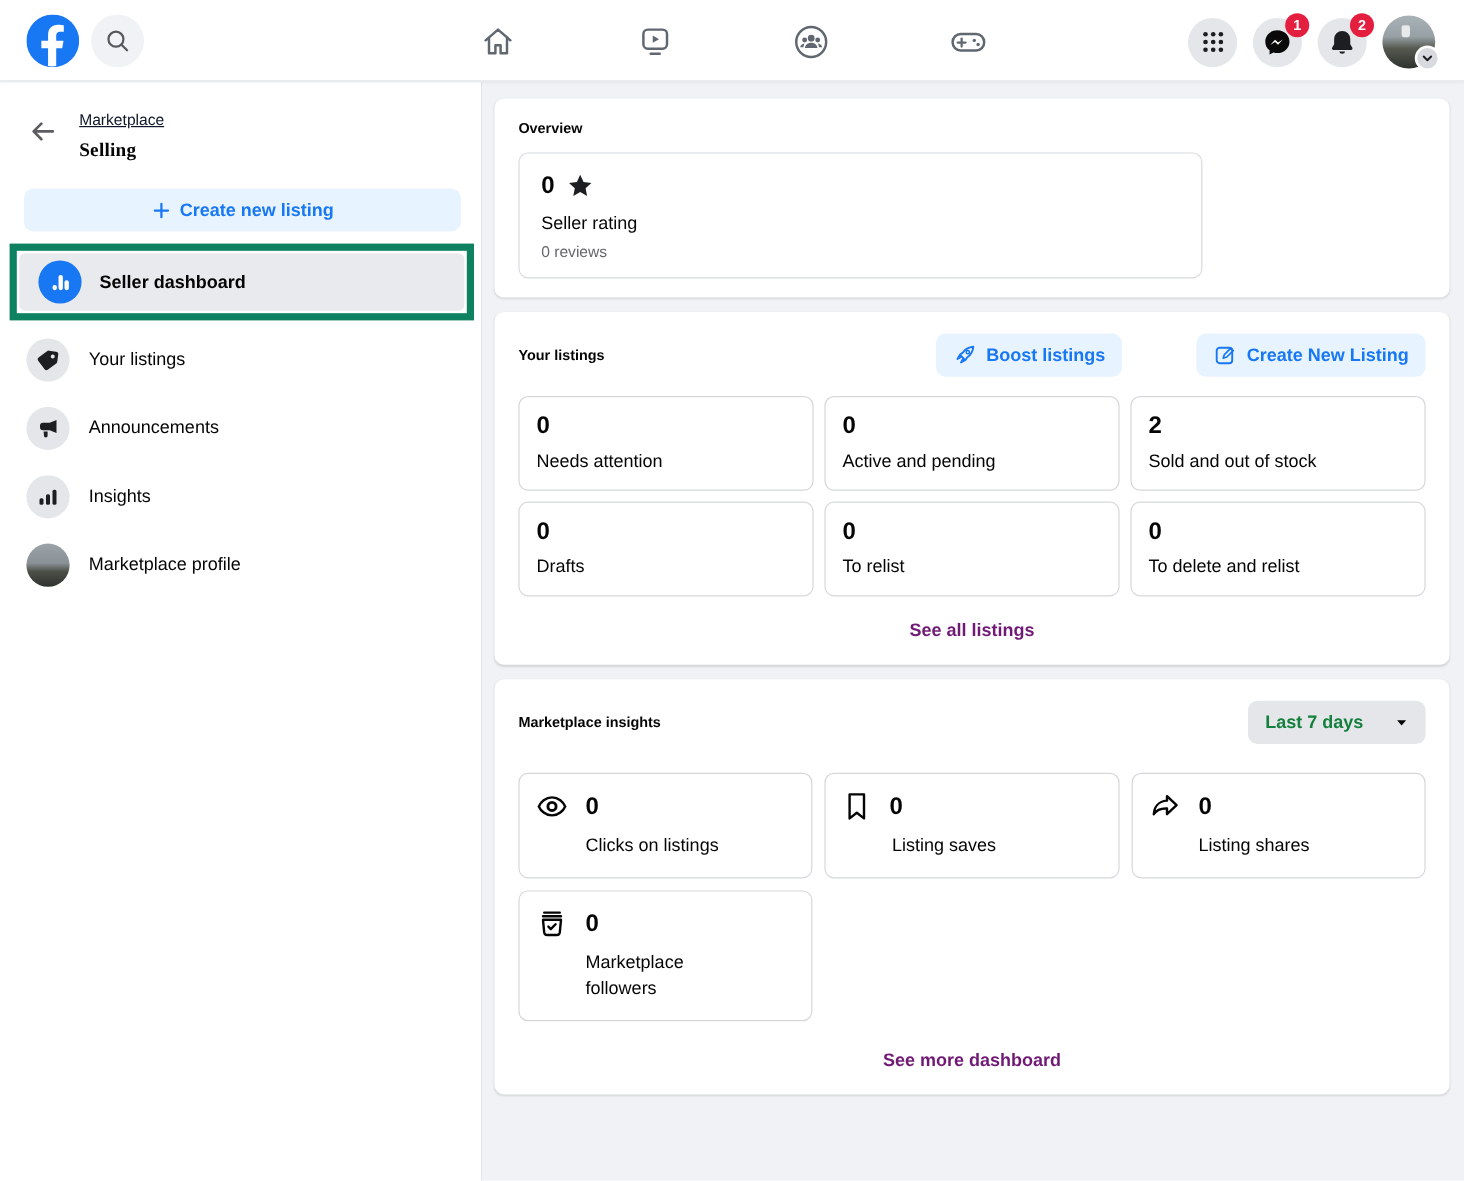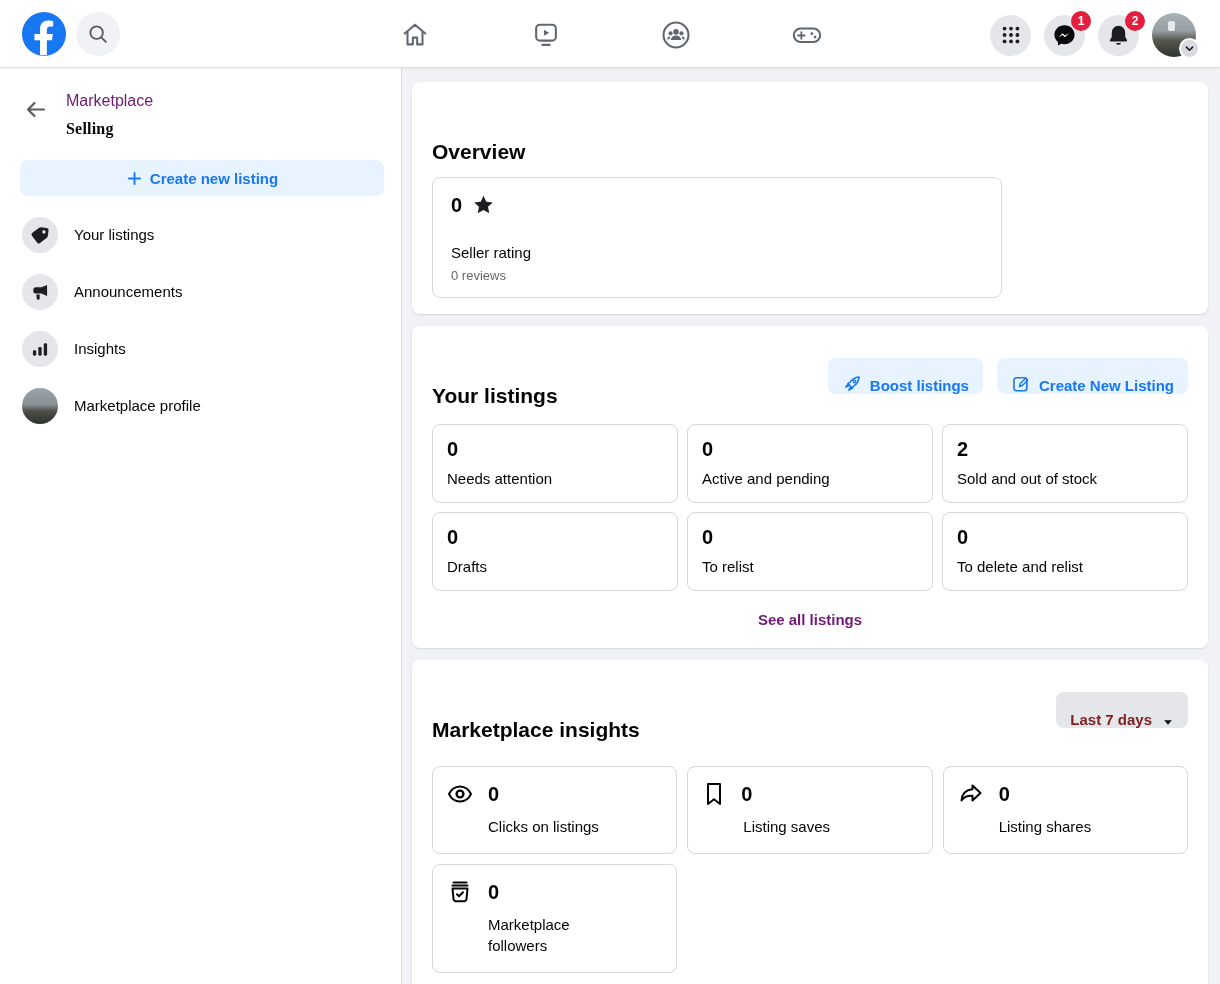--- a/index.html
+++ b/index.html
@@ -30,54 +30,54 @@
     display:flex; align-items:center; justify-content:center; }
 
   
   .shell { display:flex; height:916px; }
   .sidebar { width:402px; background:#fff; border-right:1px solid #dadde1; flex:none; }
   .main { flex:1; background:#f0f2f5; padding:14px 12px 0 10px; overflow:hidden; }
 
   
   .side-head { display:flex; padding:24px 16px 0 24px; gap:18px; }
   .back-btn { margin-top:6px; cursor:pointer; width:24px; height:24px; flex:none; }
-  .crumb { font-size:16px; color:#701a75; }
+  .crumb { font-size:13px; color:#0f172a;text-decoration:underline; }
   .side-title { font-size:16px; font-weight:700; margin-top:10px; letter-spacing:.2px;font-family:Liberation Serif, serif; }
   .create-listing-btn { margin:22px 18px 10px 20px; height:36px; background:#e7f3ff; border:none;
     border-radius:8px; color:#1877f2; font-weight:700; font-size:15px; width:364px;
     display:flex; align-items:center; justify-content:center; gap:7px; cursor:pointer;
     font-family:"Liberation Sans", sans-serif; }
   .annotation-box { margin:2px 6px 0 8px; border:6px solid #0e8160; background:#fff; padding:2px; }
   .menu-item { display:flex; align-items:center; gap:16px; padding:0 12px 0 22px; height:57px; cursor:pointer; }
   .menu-item.selected { height:48px; background:#e9eaee; border-radius:5px; padding-left:16px; gap:15px; }
   .menu-icon { width:36px; height:36px; border-radius:50%; background:#e4e6ea; flex:none;
     display:flex; align-items:center; justify-content:center; }
   .menu-icon.blue { background:#1877f2; }
   .menu-icon.photo { background:linear-gradient(180deg,#9aa3a8 0%,#8a9297 45%,#4c4f47 65%,#2e322e 100%); }
   .menu-label { font-size:15px; font-weight:500; }
   .menu-item.selected .menu-label { font-weight:600; }
 
   
   .card { background:#fff; border-radius:8px; box-shadow:0 1px 2px rgba(0,0,0,.12); margin-bottom:12px; }
   .card-pad { padding:18px 20px 16px 20px; }
-  .card-title { font-size:21px; font-weight:700;margin-top:40px; }
+  .card-title { font-size:12px; font-weight:700; }
   .card-header { display:flex; align-items:center; }
   .card-header .spacer { flex:1; }
 
   .rating-card { width:570px; margin-top:13px; border:1px solid #d8dadf; border-radius:8px;
     padding:16px 16px 14px 18px; }
   .rating-line { display:flex; align-items:center; gap:10px; }
   .rating-value { font-size:20px; font-weight:700; }
-  .rating-label { font-size:15px; margin-top:27px; }
+  .rating-label { font-size:15px; margin-top:11px; }
   .rating-reviews { font-size:13px; color:#65676b; margin-top:7px; }
 
   .pill-btn { height:36px; border:none; border-radius:8px; padding:0 14px; font-size:15px; font-weight:700;
-    display:flex; align-items:flex-end; gap:8px; cursor:pointer; font-family:"Liberation Sans", sans-serif; }
+    display:flex; align-items:center; gap:8px; cursor:pointer; font-family:"Liberation Sans", sans-serif;margin-left:48px; }
   .pill-blue { background:#e7f3ff; color:#1877f2; }
-  .pill-gray { background:#e4e6ea; color:#7f1d1d; gap:10px; }
+  .pill-gray { background:#e4e6ea; color:#15803d; gap:26px; }
   .btn-row { display:flex; gap:14px; }
 
   .tile-grid { display:grid; grid-template-columns:repeat(3,1fr); gap:9px; margin-top:16px; }
   .stat-tile { border:1px solid #d5d7db; border-radius:8px; padding:13px 14px 15px 14px; cursor:pointer; }
   .stat-value { font-size:20px; font-weight:700; }
   .stat-label { font-size:15px; margin-top:9px; }
 
   .insight-grid { display:grid; grid-template-columns:repeat(3,1fr); gap:10px; margin-top:24px; }
   .insight-tile { border:1px solid #d5d7db; border-radius:8px; padding:14px 14px 16px 14px; }
   .insight-top { display:flex; align-items:center; gap:15px; }
@@ -196,20 +196,34 @@
       </div>
     </div>
 
     <button class="create-listing-btn">
       <svg width="17" height="17" viewBox="0 0 20 20">
         <path d="M10 3.5v13M3.5 10h13" stroke="#1877f2" stroke-width="2.2" stroke-linecap="round"></path>
       </svg>
       <span>Create new listing</span>
     </button>
 
+    <div class="annotation-box">
+      <div class="menu-item selected">
+        <div class="menu-icon blue">
+          <svg width="19" height="19" viewBox="0 0 24 24">
+            <g fill="#fff">
+              <rect x="3.5" y="14.5" width="4.6" height="5.5" rx="2.2"></rect>
+              <rect x="9.8" y="4" width="4.6" height="16" rx="2.2"></rect>
+              <rect x="16.1" y="9.5" width="4.6" height="10.5" rx="2.2"></rect>
+            </g>
+          </svg>
+        </div>
+        <span class="menu-label">Seller dashboard</span>
+      </div>
+    </div>
 
     <div class="menu-item" style="margin-top:4px;">
       <div class="menu-icon">
         <svg width="20" height="20" viewBox="0 0 24 24">
           <path fill="#1c1e21" fill-rule="evenodd" d="M2.6 10.6 9.8 3.4A2.6 2.6 0 0 1 11.6 2.6h7.2A2.6 2.6 0 0 1 21.4 5.2v7.2c0 .7-.3 1.4-.8 1.8l-7.2 7.2a2.6 2.6 0 0 1-3.7 0l-7.1-7.1a2.6 2.6 0 0 1 0-3.7zm13.6-.8a2 2 0 1 0 0-4 2 2 0 0 0 0 4z" transform="rotate(8 12 12)"></path>
         </svg>
       </div>
       <span class="menu-label">Your listings</span>
     </div>
 

